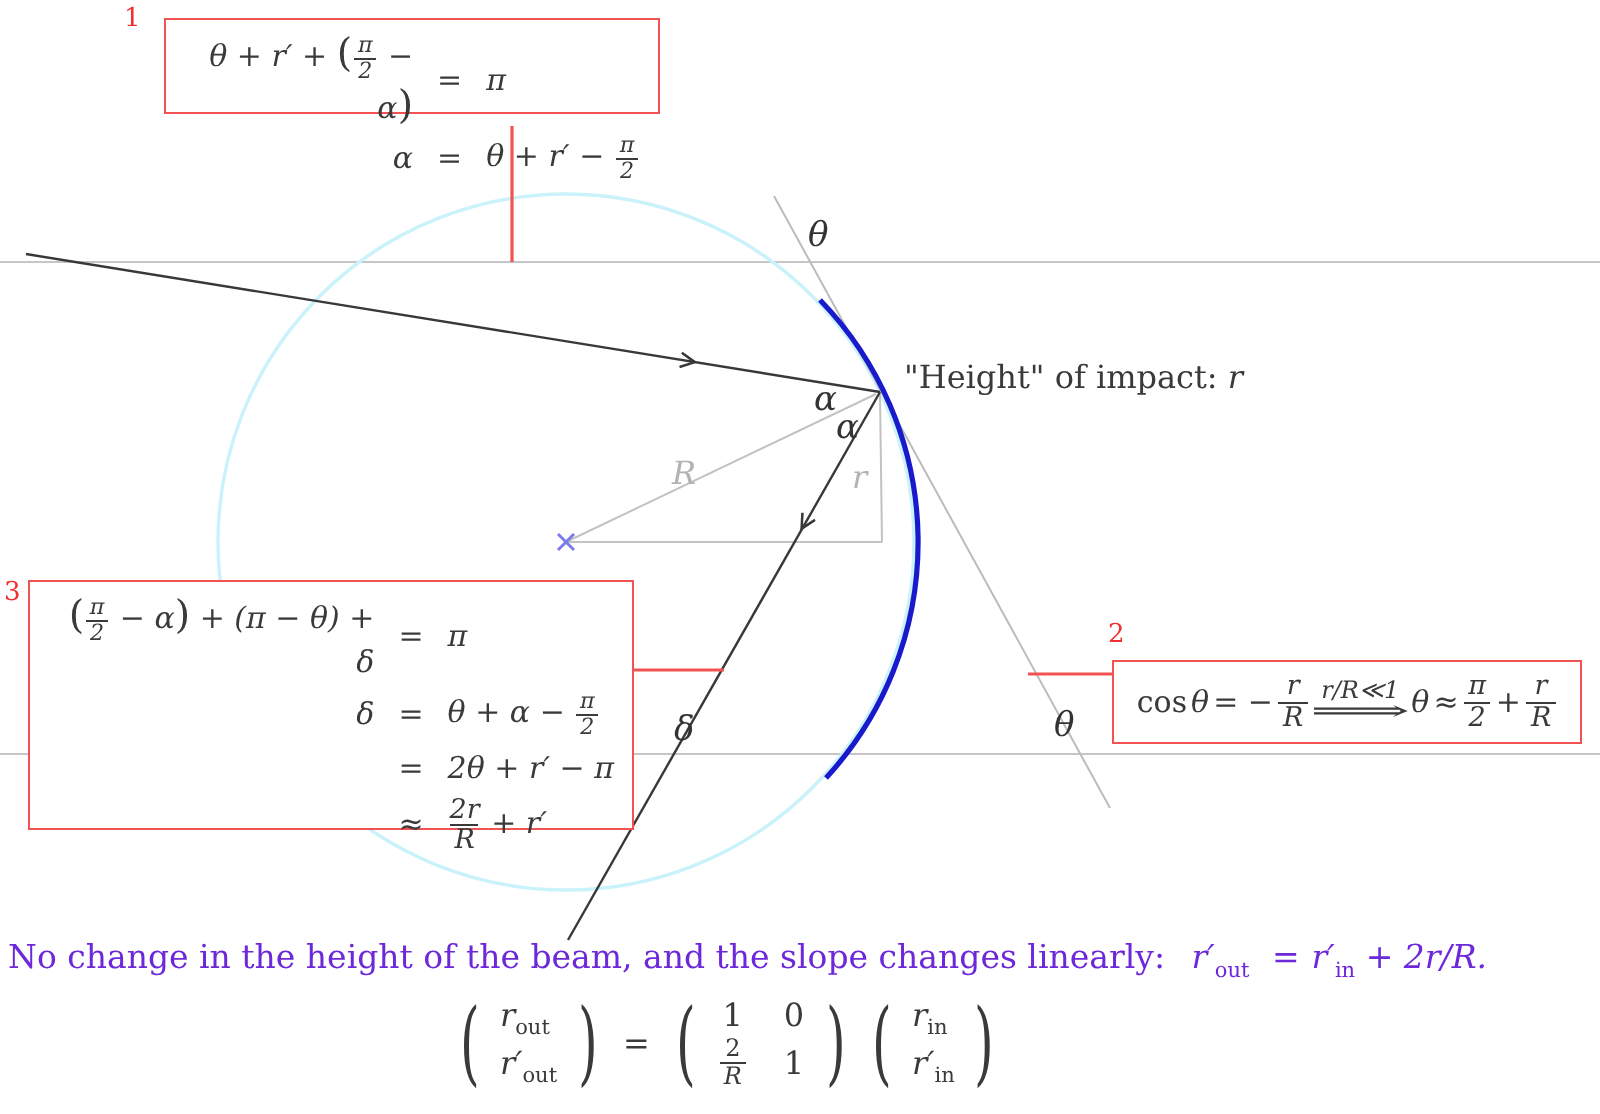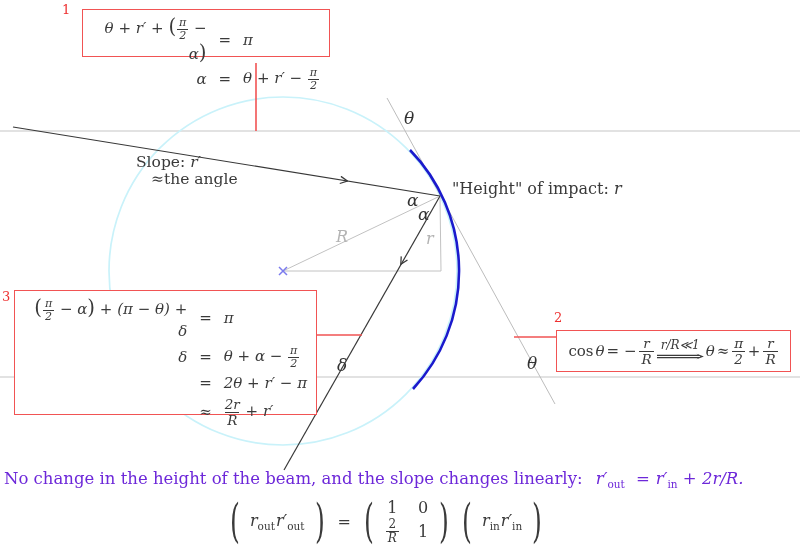--- a/index.html
+++ b/index.html
@@ -23,21 +23,21 @@
   .frac .den{border-top:1px solid currentColor;padding:0 2px;}
   .bfrac{font-size:0.9em;}
   .bparen{font-size:1.32em;font-style:normal;}
   sub.rm{font-style:normal;font-size:10.5px;}
   .arrowstack{display:inline-flex;flex-direction:column;align-items:center;line-height:1;
               margin:0 4px;font-style:normal;}
   .arrowstack .over{font-size:12px;font-style:italic;}
   .arrowstack .arr{transform:scaleX(2.5);font-size:14px;line-height:0.8;}
   .mrow{position:absolute;z-index:3;display:flex;align-items:center;gap:5px;font-size:16px;}
   .paren{font-size:46px;font-weight:200;transform:scaleX(0.55);line-height:0.85;font-style:normal;color:#3a3a3a;}
-  .cvec{display:flex;flex-direction:row;align-items:flex-start;gap:1px;padding:0 1px;}
+  .cvec{display:flex;flex-direction:column;align-items:flex-start;gap:1px;padding:0 1px;}
   .m22{display:grid;grid-template-columns:auto auto;column-gap:18px;row-gap:1px;
        justify-items:center;align-items:center;padding:0 2px;}
   .bottomline{position:absolute;z-index:3;left:4px;top:469px;font-size:16.5px;color:#6d28d9;white-space:nowrap;}
 </style>
 </head>
 <body>
 
 <div id="stage">
 
   <svg id="diagram-svg" width="800" height="557" viewBox="0 0 800 557">
@@ -138,24 +138,20 @@
   </div>
 
   <span class="lbl greek" style="left:404px;top:109px;">θ</span>
   <span class="lbl greek" style="left:407px;top:191px;">α</span>
   <span class="lbl greek" style="left:418px;top:205px;">α</span>
   <span class="lbl greek" style="left:337px;top:356px;">δ</span>
   <span class="lbl greek" style="left:527px;top:354px;">θ</span>
   <span class="lbl math gray" style="left:336px;top:228px;font-size:16px;">R</span>
   <span class="lbl math gray" style="left:426px;top:230px;font-size:16px;">r</span>
 
-  <div class="lbl" style="left:136px;top:154px;font-size:15.5px;">
-    <div><span class="up">Slope: </span><span class="math">r′</span></div>
-    <div style="padding-left:15px;"><span class="up">≈the angle</span></div>
-  </div>
 
   <div class="lbl" style="left:452px;top:180px;font-size:16px;">
     <span class="up">"Height" of impact: </span><span class="math">r</span>
   </div>
 
   <div class="bottomline">
     <span class="up">No change in the height of the beam, and the slope changes linearly:</span>
     <span class="math" style="margin-left:8px;"><span>r′</span><sub class="rm">out</sub>
       <span class="up" style="margin:0 6px;">=</span><span>r′</span><sub class="rm">in</sub>
       <span>+ 2r/R.</span></span>

